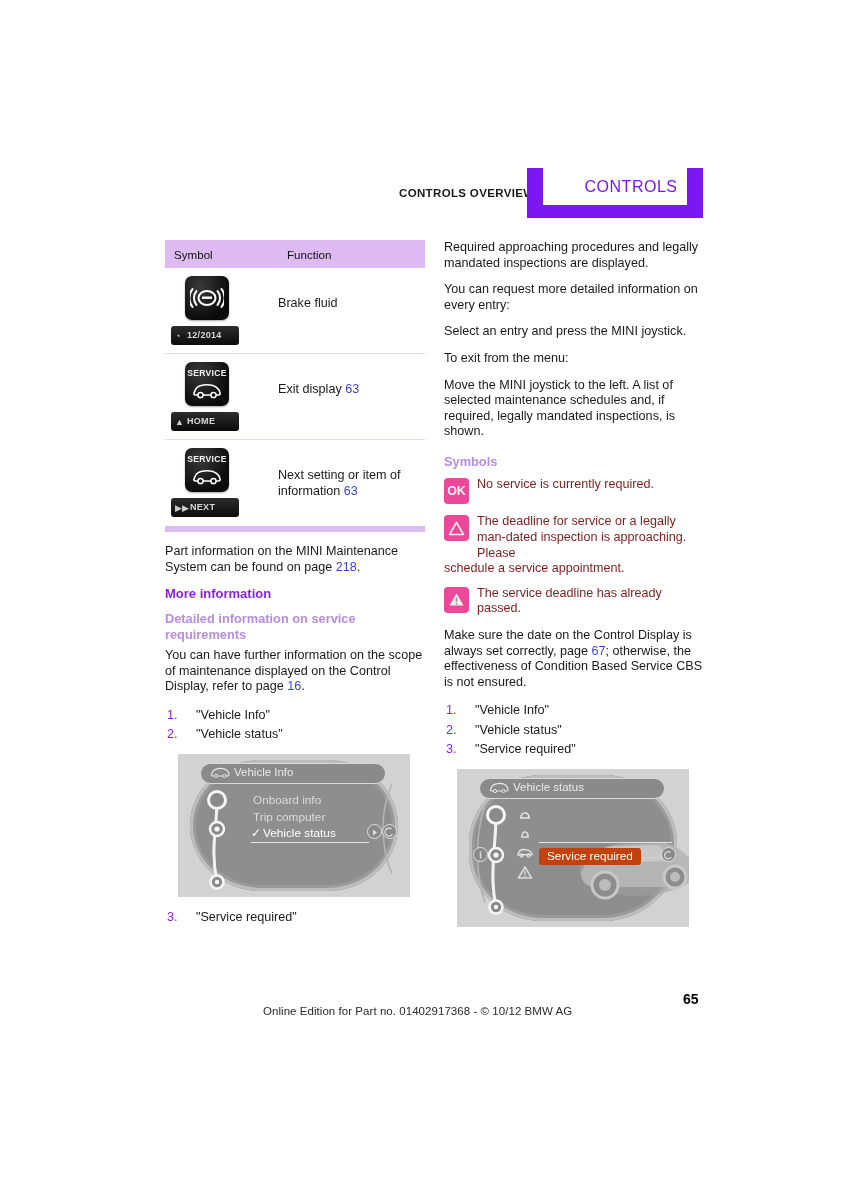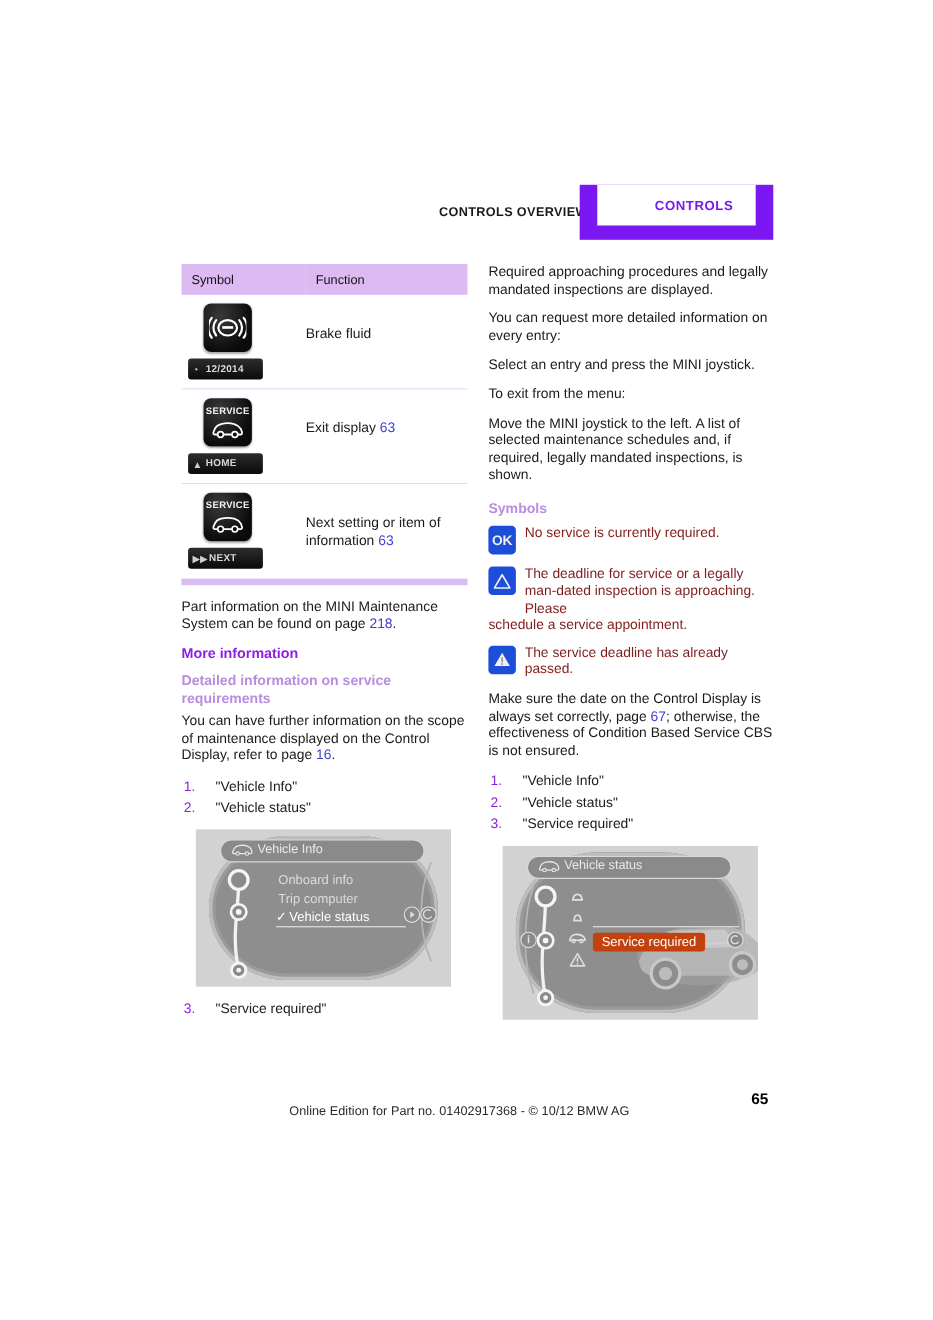--- a/index.html
+++ b/index.html
@@ -42,22 +42,22 @@
     width: 144px; height: 37px;
     background: #ffffff;
   }
   #header-controls-label {
     position: absolute;
     left: 527px; top: 0px;
     width: 208px; height: 37px;
     display: flex;
     align-items: center;
     justify-content: center;
-    font-size: 12px;
-    font-weight: bold;
+    font-size: 16px;
+    font-weight: normal;
     letter-spacing: 0.5px;
     color: #7b17f0;
   }
 
   
   .column {
     position: absolute;
     top: 240px;
     width: 260px;
   }
@@ -196,21 +196,21 @@
   .legend-row {
     position: relative;
     margin-bottom: 11px;
     min-height: 26px;
   }
   .legend-badge {
     position: absolute;
     left: 0; top: 1px;
     width: 25px; height: 26px;
     border-radius: 4px;
-    background: #1d4ed8;
+    background: #ec4899;
     display: flex;
     align-items: center;
     justify-content: center;
   }
   .legend-badge .ok-text {
     font-size: 12.5px;
     font-weight: bold;
     color: #efefef;
     letter-spacing: -0.2px;
   }

